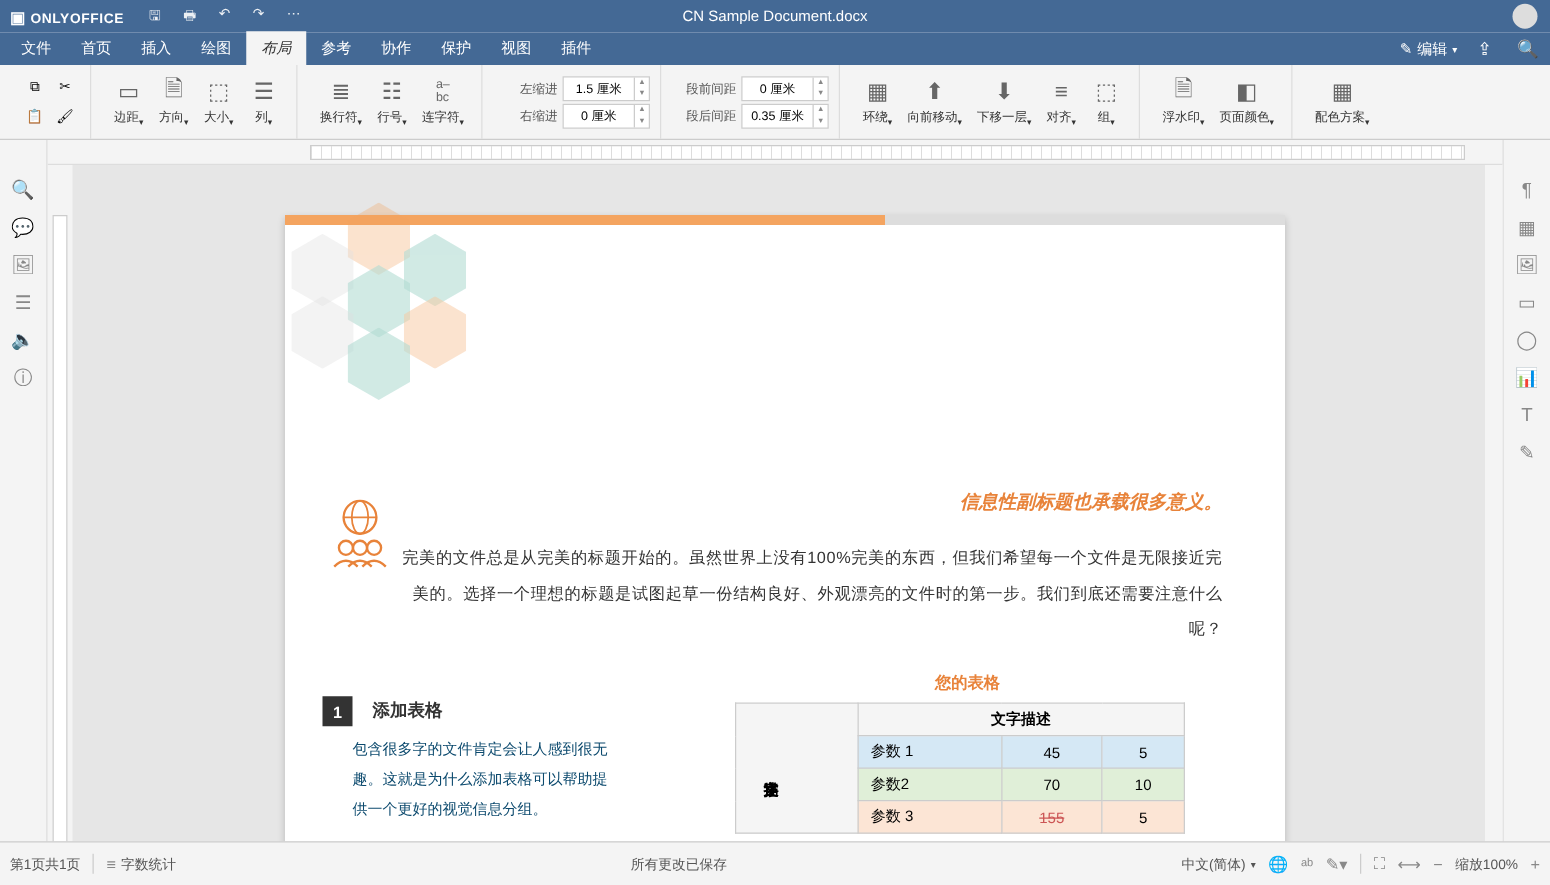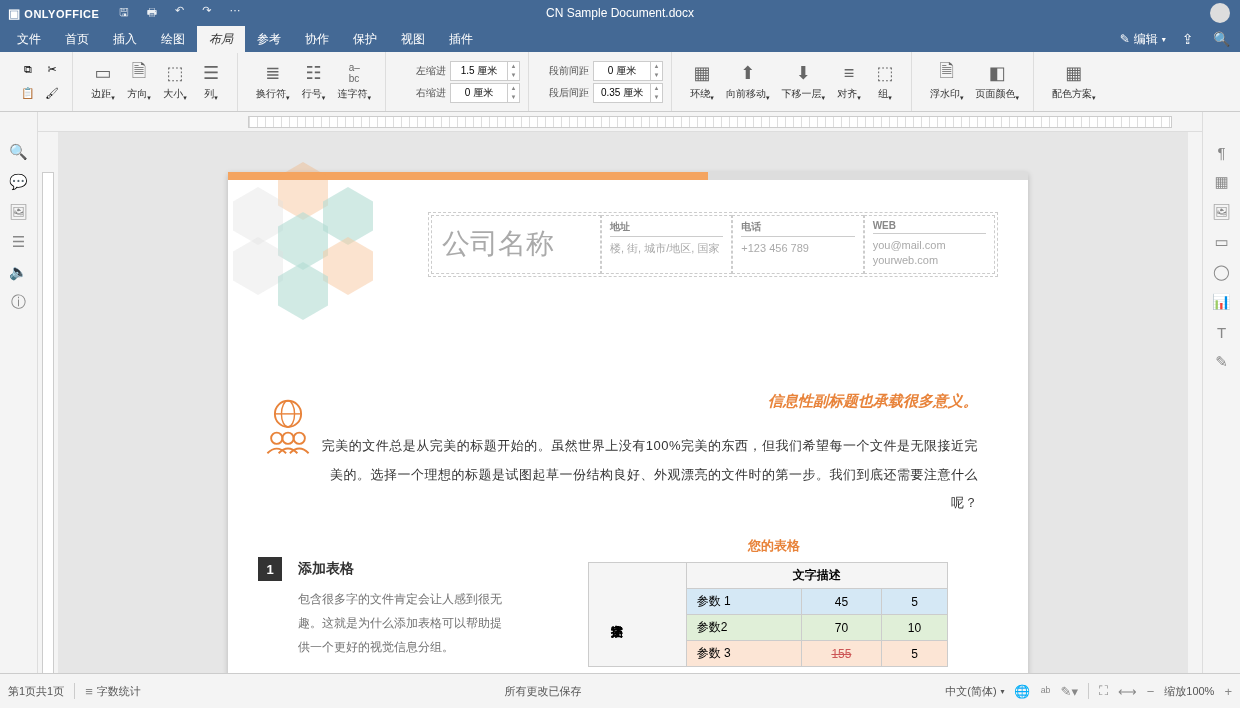--- a/index.html
+++ b/index.html
@@ -7,21 +7,21 @@
 
 
 .titlebar { height: 26px; background: #446995; display: flex; align-items: center; color: #fff; padding: 0 8px; position: relative; }
 .titlebar .logo { font-weight: bold; font-size: 11px; letter-spacing: 0.5px; text-align: right; }
 .titlebar .title-icons { display: flex; gap: 18px; margin-left: 20px; }
 .titlebar .title-icons span { cursor: pointer; opacity: 0.9; }
 .titlebar .doc-title { position: absolute; left: 50%; transform: translateX(-50%); font-size: 12px; }
 .titlebar .avatar { position: absolute; right: 10px; width: 20px; height: 20px; border-radius: 50%; background: #ddd; }
 
 
-.tabbar { height: 26px; background: #446995; display: flex; align-items: center; padding: 0 5px; position: relative; }
+.tabbar { height: 26px; background: #446995; display: flex; align-items: flex-end; padding: 0 5px; position: relative; }
 .tabbar .tab { padding: 5px 12px; color: #fff; cursor: pointer; font-size: 12px; }
 .tabbar .tab.active { background: #f4f4f4; color: #333; font-style: italic; }
 .tabbar .right-tabs { position: absolute; right: 5px; top: 0; display: flex; align-items: center; height: 100%; gap: 12px; }
 .tabbar .right-tabs .edit-btn { color: #fff; cursor: pointer; font-size: 12px; display: flex; align-items: center; gap: 4px; }
 .tabbar .right-tabs .icon { color: #fff; font-size: 14px; cursor: pointer; padding: 0 4px; }
 
 
 .ribbon { height: 60px; background: #f4f4f4; border-bottom: 1px solid #ccc; display: flex; align-items: center; padding: 0 8px; gap: 4px; }
 .ribbon-group { display: flex; align-items: center; padding: 0 8px; border-right: 1px solid #ddd; height: 100%; }
 .ribbon-group:last-child { border-right: none; }
@@ -77,21 +77,21 @@
 .sub-title { position: absolute; top: 220px; left: 16px; right: 50px; text-align: right; font-size: 15px; font-weight:bold; font-style:italic; color: #e8833a; }
 
 .body-p { position: absolute; top: 260px; left: 90px; right: 50px; font-size: 13px; color: #333; line-height: 2.2; text-align: right; letter-spacing:0.5px;}
 
 
 .people-icon { position: absolute; top: 225px; left: 30px; width: 60px; height: 60px; }
 
 
 .sec-num { position: absolute; left: 30px; top: 385px; width: 24px; height: 24px; background: #333; color: #fff; display: flex; align-items: center; justify-content: center; font-weight: bold; font-size:13px;}
 .sec-title { position: absolute; left: 70px; top: 388px; font-size: 14px; font-weight: bold; color: #333; }
-.sec-body { position: absolute; left: 70px; top: 415px; width: 210px; font-size: 12px; color: #737373; line-height: 2; }
+.sec-body { position: absolute; left: 54px; top: 415px; width: 210px; font-size: 12px; color: #0c4a6e; line-height: 2; }
 
 
 .tbl-title { position: absolute; left: 520px; top: 365px; font-size: 13px; font-weight: bold; color: #e8833a; }
 .tbl { position: absolute; left: 360px; top: 390px; width: 360px; border-collapse: collapse; font-size: 12px; }
 .tbl th, .tbl td { border: 1px solid #ccc; padding: 4px 8px; text-align: center; }
 .tbl th.h1 { background: #f5f5f5; }
 .tbl .vert { writing-mode: vertical-rl; width: 28px; }
 .tbl .r1 td { background: #d5e8f5; }
 .tbl .r2 td { background: #e0efd8; }
 .tbl .r3 td { background: #fce5d5; }
@@ -303,35 +303,20 @@
   <div class="page">
     <div class="page-top-band"></div>
     <div class="hexes">
       <div class="hex orange" style="left:70px;top:0;"></div>
       <div class="hex teal" style="left:115px;top:25px;"></div>
       <div class="hex gray" style="left:25px;top:25px;"></div>
       <div class="hex teal" style="left:70px;top:50px;"></div>
       <div class="hex orange" style="left:115px;top:75px;"></div>
       <div class="hex gray" style="left:25px;top:75px;"></div>
       <div class="hex teal" style="left:70px;top:100px;"></div>
-    </div>
-    <div class="hdr">
-      <div class="company">公司名称</div>
-      <div class="col">
-          <div class="h">地址</div>
-          <div class="v">楼, 街, 城市/地区, 国家</div>
-        </div>
-      <div class="col">
-          <div class="h">电话</div>
-          <div class="v">+123 456 789</div>
-        </div>
-      <div class="col">
-          <div class="h">WEB</div>
-          <div class="v"><span>you@mail.com</span><br><span>yourweb.com</span></div>
-        </div>
     </div>
     <div class="sub-title">信息性副标题也承载很多意义。</div>
     <svg class="people-icon" viewBox="0 0 64 64">
         <circle cx="32" cy="18" r="14" fill="none" stroke="#e8833a" stroke-width="2"></circle>
         <ellipse cx="32" cy="18" rx="7" ry="14" fill="none" stroke="#e8833a" stroke-width="1.5"></ellipse>
         <line x1="18" y1="18" x2="46" y2="18" stroke="#e8833a" stroke-width="1.5"></line>
         <circle cx="20" cy="44" r="6" fill="none" stroke="#e8833a" stroke-width="2"></circle>
         <circle cx="32" cy="44" r="6" fill="none" stroke="#e8833a" stroke-width="2"></circle>
         <circle cx="44" cy="44" r="6" fill="none" stroke="#e8833a" stroke-width="2"></circle>
         <path d="M10 60 Q20 50 30 60" fill="none" stroke="#e8833a" stroke-width="2"></path>

